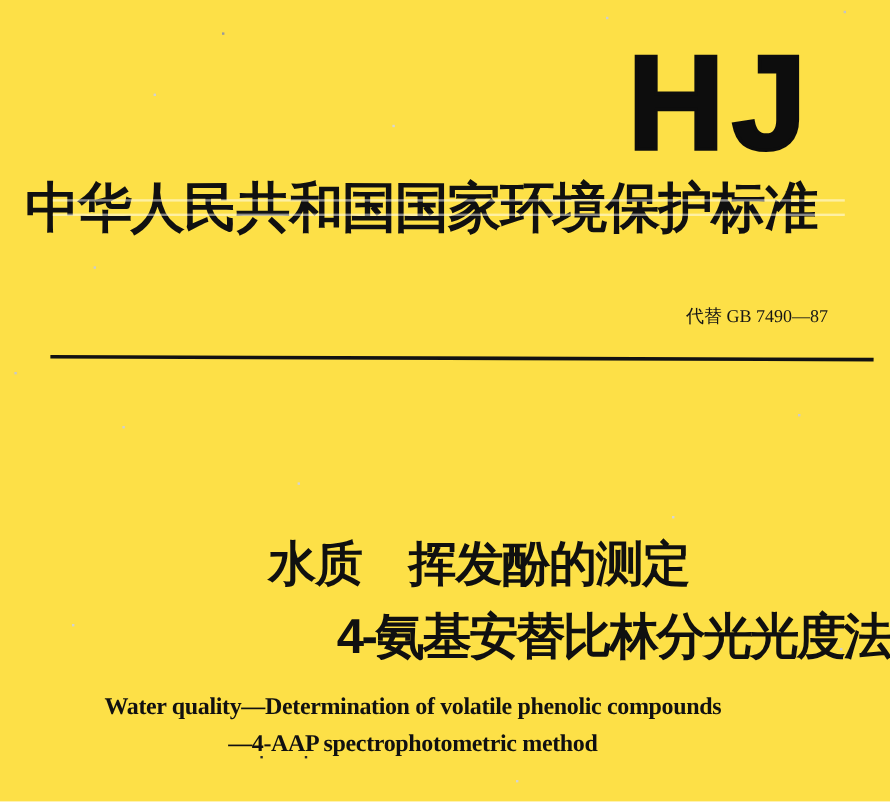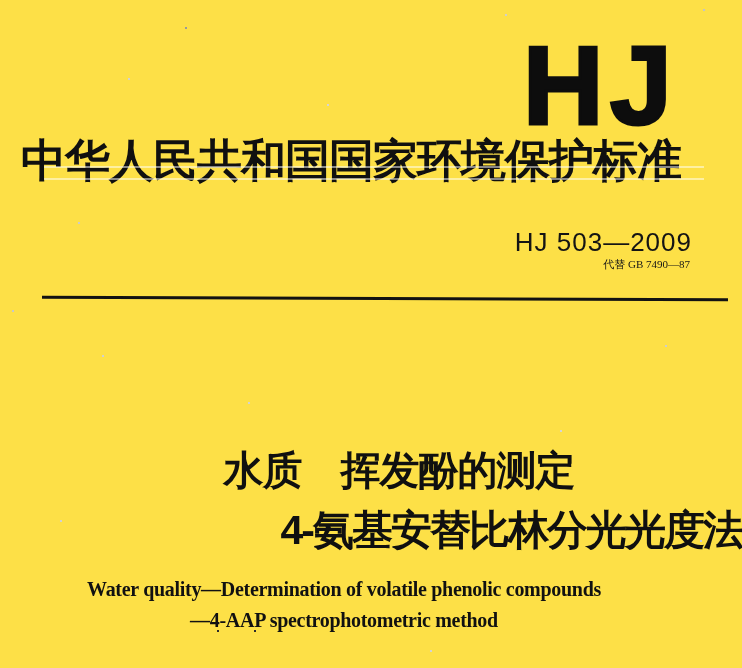--- a/index.html
+++ b/index.html
@@ -27,21 +27,21 @@
     font-size: 112px;
     line-height: 1;
     letter-spacing: 6px;
     color: #0d0d0d;
     -webkit-text-stroke: 3px #0d0d0d;
   }
 
   
   .std-header {
     position: absolute;
-    top: 136px;
+    top: 148px;
     left: 0;
     width: 702px;
     text-align: center;
     font-family: "Liberation Serif", "DejaVu Serif", serif;
     font-weight: bold;
     font-size: 45px;
     line-height: 50px;
     letter-spacing: -1px;
     color: #101010;
     white-space: nowrap;
@@ -60,21 +60,21 @@
     color: #141414;
     white-space: nowrap;
   }
 
   
   .replaces {
     position: absolute;
     top: 256px;
     right: 52px;
     font-family: "Liberation Serif", "DejaVu Serif", serif;
-    font-size: 11px;
+    font-size: 15px;
     line-height: 17px;
     color: #161616;
     white-space: nowrap;
   }
 
   
   .rule {
     position: absolute;
     top: 297px;
     left: 42px;
@@ -189,21 +189,20 @@
 
 <div class="page">
 
   <div class="hj-logo">HJ</div>
 
   <div class="std-header">中华人民共和国国家环境保护标准</div>
 
   <div class="streak streak-1"></div>
   <div class="streak streak-2"></div>
 
-  <div class="std-number">HJ 503—2009</div>
 
   <div class="replaces">代替 GB 7490—87</div>
 
   <div class="rule"></div>
 
   <div class="title-cn-1">水质　挥发酚的测定</div>
 
   <div class="title-cn-2">4-氨基安替比林分光光度法</div>
 
   <div class="title-en-1">Water quality—Determination of volatile phenolic compounds</div>

